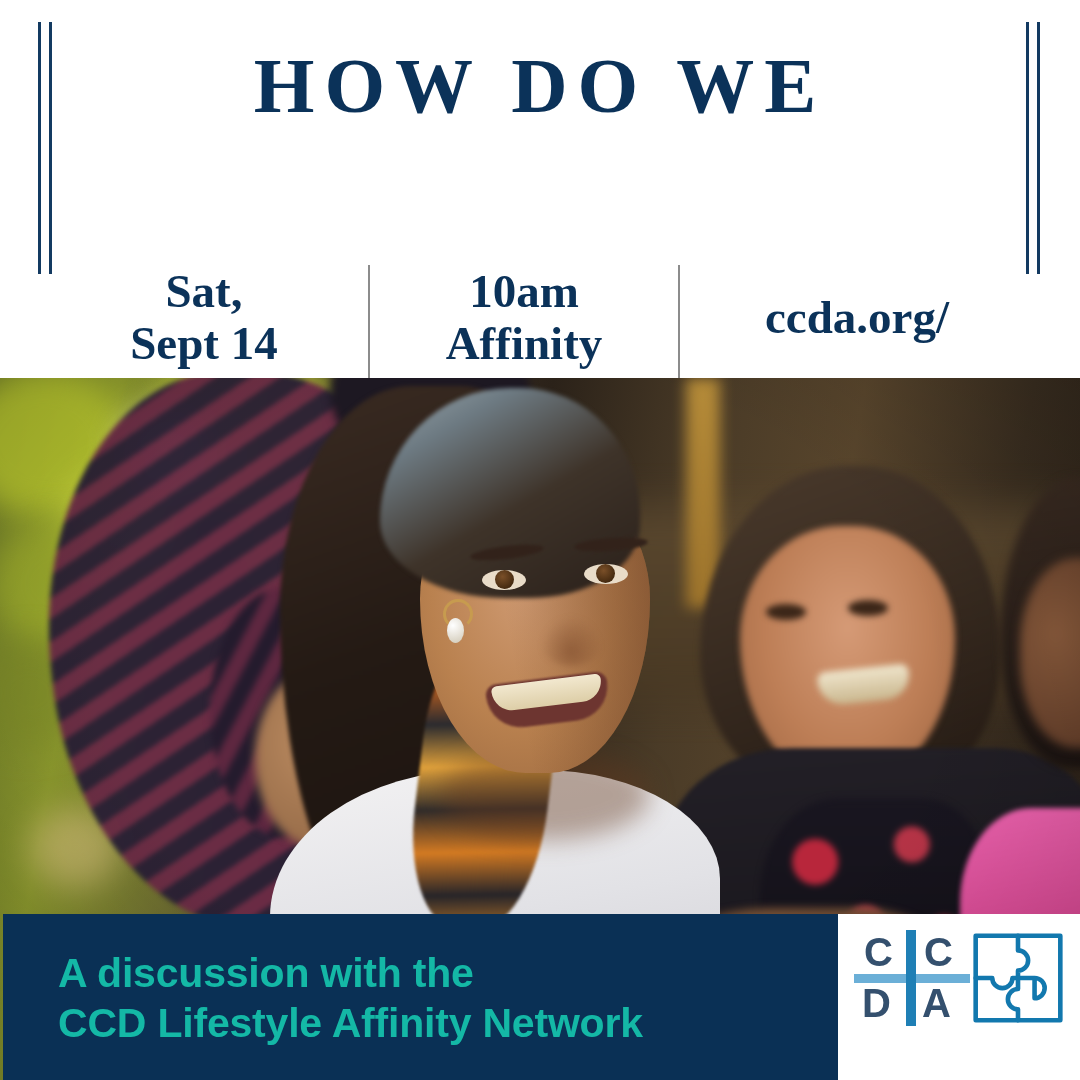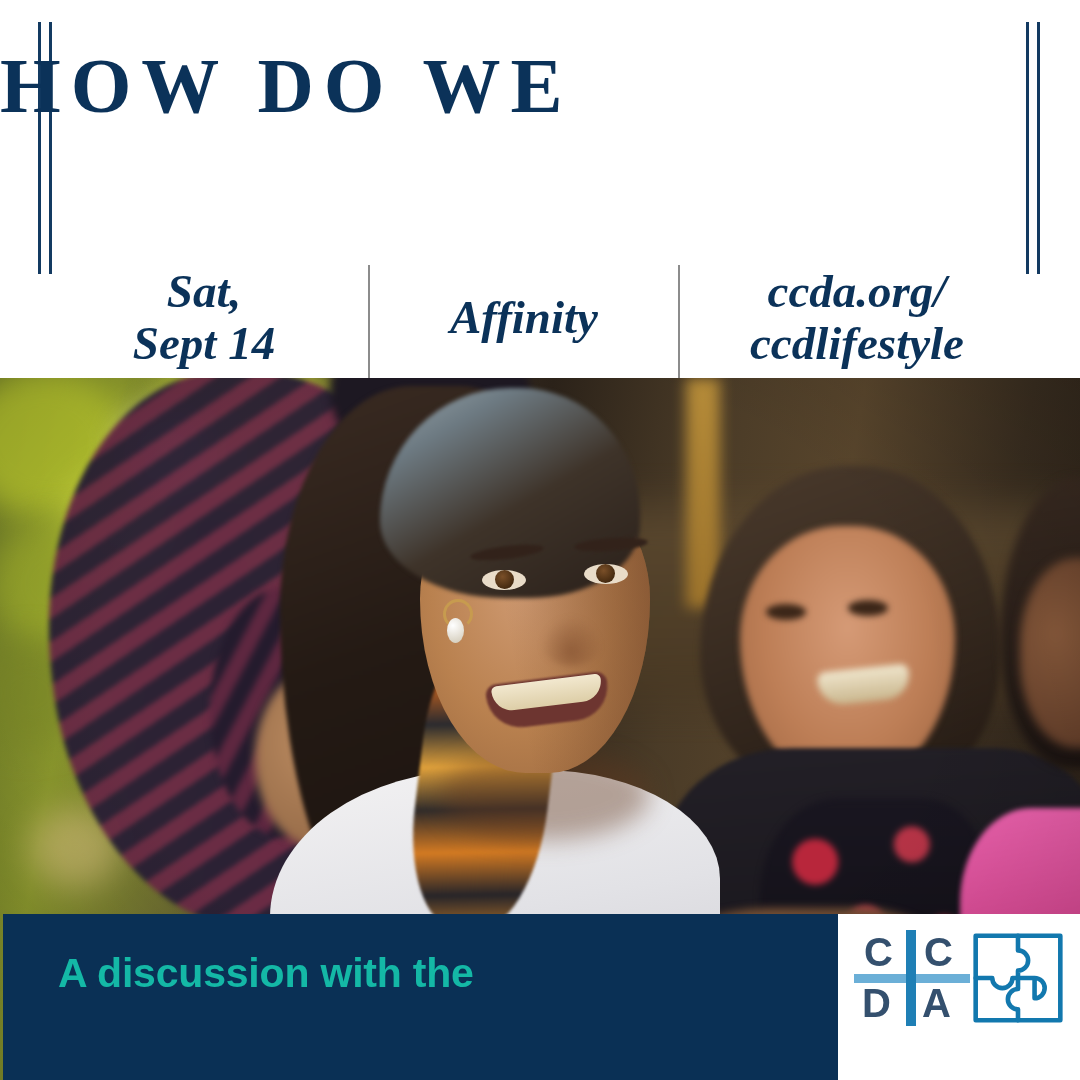--- a/index.html
+++ b/index.html
@@ -45,21 +45,21 @@
     height: 252px;
     background: #133A61;
   }
   .rule-line.a { left: 0px; }
   .rule-line.b { left: 11px; }
 
   #title-block {
     position: absolute;
     left: 0; top: 44px;
     width: 1080px;
-    text-align: left;
+    text-align: center;
   }
   .title-line {
     font-family: "Liberation Serif", "DejaVu Serif", serif;
     font-weight: 700;
     font-size: 78px;
     line-height: 84px;
     letter-spacing: 10px;
     color: #0B3259;
     white-space: nowrap;
   }
@@ -72,21 +72,20 @@
   }
   .info-cell {
     position: absolute;
     top: 0;
     height: 123px;
     display: flex;
     flex-direction: column;
     justify-content: center;
     align-items: center;
     text-align: center;
-    font-style: italic;
   }
   .info-cell .ln {
     font-family: "Liberation Serif", "DejaVu Serif", serif;
     font-weight: 700;
     font-size: 47px;
     line-height: 52px;
     color: #0B3259;
     white-space: nowrap;
   }
   #cell-date { left: 44px;  width: 320px; }
@@ -545,28 +544,28 @@
     <div id="info-row">
 
       <div class="info-cell" id="cell-date">
         <div class="ln">Sat,</div>
         <div class="ln">Sept 14</div>
       </div>
 
       <div class="v-divider" id="divider-1"></div>
 
       <div class="info-cell" id="cell-time">
+        <div class="ln">10am</div>
         <div class="ln">Affinity</div>
       </div>
 
       <div class="v-divider" id="divider-2"></div>
 
       <div class="info-cell" id="cell-url">
         <div class="ln">ccda.org/</div>
-        <div class="ln">ccdlifestyle</div>
       </div>
 
     </div>
   </div>
 
   <div id="photo">
     <div id="photo-art">
       <div class="bg-base"></div>
 
       <div class="bokeh" style="left:-40px;  top:-10px; width:170px; height:150px; background:#b9c72e; opacity:.85;"></div>
@@ -622,20 +621,21 @@
       <div class="earring-hoop"></div>
       <div class="earring"></div>
 
       <div class="photo-vignette"></div>
     </div>
   </div>
 
   <div id="bottom-bar">
     <div id="bottom-text">
       <div class="bline">A discussion with the</div>
+      <div class="bline">CCD Lifestyle Affinity Network</div>
     </div>
   </div>
 
   <div id="logo-panel">
     <div id="logo-mark">
 
       <div id="logo-letters">
         <div id="lg-hbar"></div>
         <div id="lg-vbar"></div>
         <div class="lg-letter" id="lg-c1">C</div>

